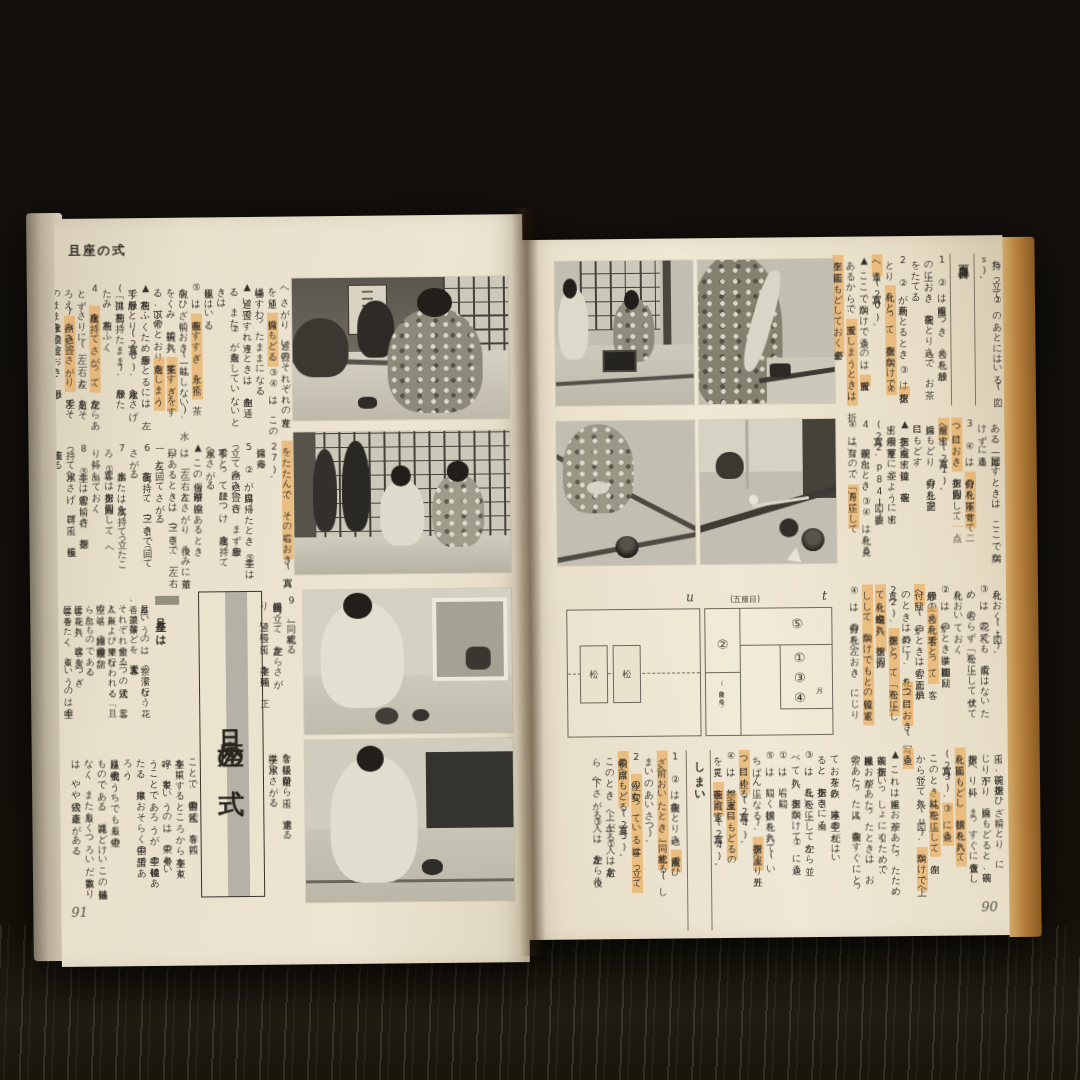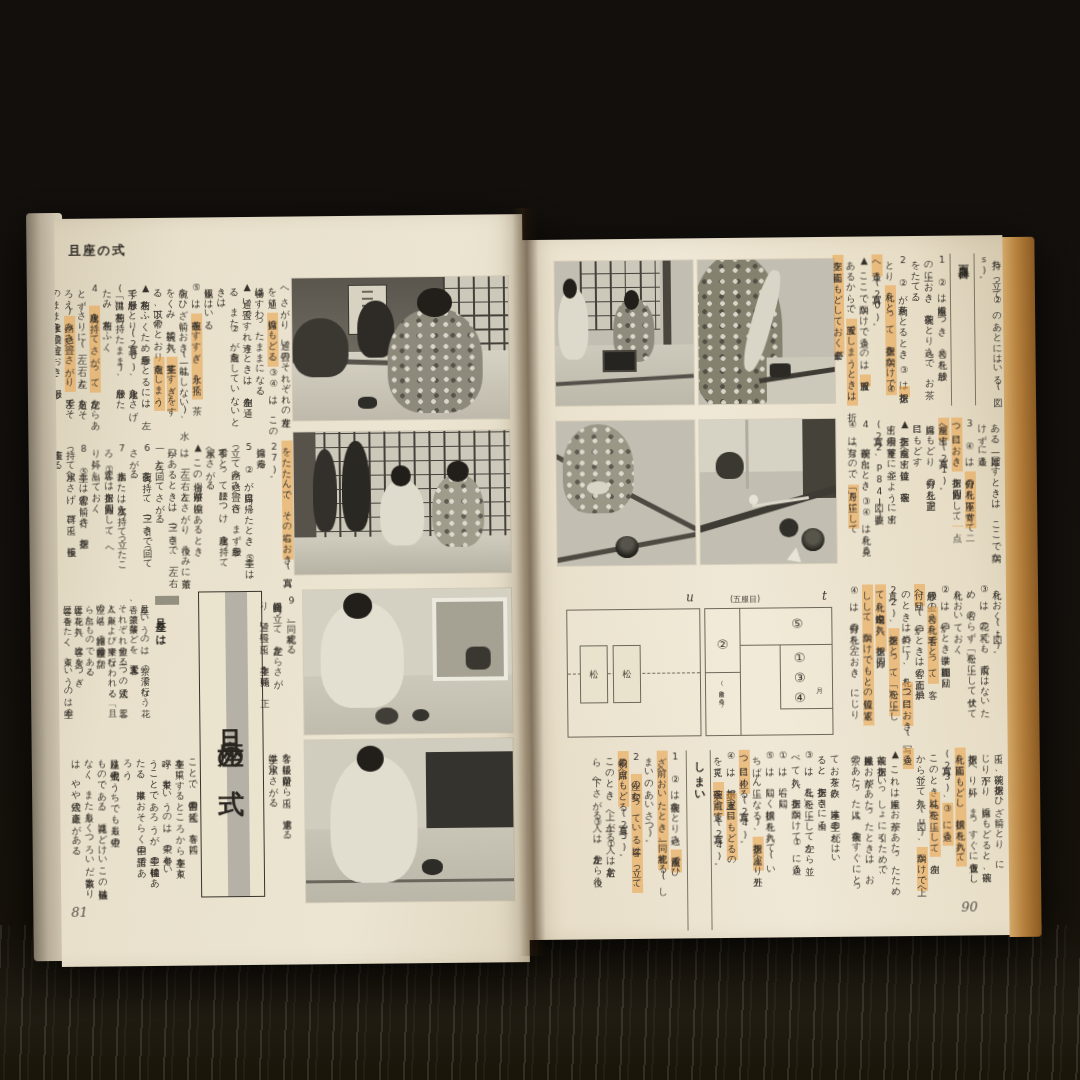--- a/index.html
+++ b/index.html
@@ -49,21 +49,21 @@
   .vheading{position:absolute;writing-mode:vertical-rl;text-orientation:upright;font-weight:700;
         font-size:11px;letter-spacing:2px;padding:3px 4px;color:#2b2722;box-sizing:border-box;
         border-left:1px solid #7a7462;border-right:1px solid #7a7462;}
   .vh-r1{left:427px;top:18px;height:152px;}
   .sh-head{left:158px;top:512px;height:180px;}
   .runhead{position:absolute;left:14px;top:24px;font-weight:700;font-size:12.5px;
         letter-spacing:2px;color:#2e2a24;}
   .pageno{position:absolute;font-family:"DejaVu Serif",serif;font-style:italic;
         font-size:13px;color:#57524a;}
   .pn-l{left:10px;top:686px;}
-  .pn-r{left:432px;top:664px;}
+  .pn-r{left:452px;top:664px;}
   .sec-head{position:absolute;left:96px;top:378px;width:30px;}
   .sec-head .sq{display:block;width:24px;height:9px;background:#94907f;margin:0 0 5px 1px;}
   .sec-head-text{writing-mode:vertical-rl;text-orientation:upright;font-weight:700;
         font-size:10.5px;letter-spacing:2px;color:#2b2722;}
   .titlebox{position:absolute;left:140px;top:374px;width:64px;height:306px;box-sizing:border-box;
         border:1.5px solid #37332c;background:#eae3ce;display:flex;align-items:center;justify-content:center;}
   .titlebox::before{content:"";position:absolute;left:42%;top:0;width:36%;height:100%;background:#b5b1a6;}
   .titlebox span{position:relative;writing-mode:vertical-rl;text-orientation:upright;
         font-family:"DejaVu Serif",serif;font-weight:600;font-size:26px;letter-spacing:10px;color:#29251f;}
   
@@ -246,21 +246,21 @@
       <div class="sh" style="left:0;top:0;width:100%;height:55%;background:#d0ccbe;"></div>
       <div class="sh" style="right:0;top:8%;width:42%;height:50%;background:#35332d;"></div>
       <div class="sh" style="left:0;bottom:0;width:100%;height:45%;background:linear-gradient(#c8c4b6,#bab6a8);"></div>
       <div class="sh" style="left:0;bottom:12%;width:100%;height:3px;background:#6a665c;"></div>
       <div class="sh fig" style="left:12%;top:10%;width:42%;height:78%;background:#e1ddcf;"></div>
       <div class="sh hair" style="left:25%;top:4%;width:13%;height:16%;"></div>
       <div class="sh" style="left:56%;bottom:16%;width:10%;height:10%;background:#2e2c27;border-radius:45%;"></div>
 
     </div>
 
-    <div class="pageno pn-l">81</div>
+    <div class="pageno pn-l">91</div>
   </div>
 
   <div class="page page-right">
     <div class="intro-col">持ち、立って②のあとにはいる(図s)。</div>
     <div class="vheading vh-r1">五服目</div>
     <div class="band b-r1">
         <div class="tcol">1 ②は点前座につき、替え札を服紗</div>
         <div class="tcol">の上におき、茶碗をとり込んで、お茶</div>
         <div class="tcol">をたてる。</div>
         <div class="tcol"><span>2 ②が茶杓をとるとき、③は</span><span class="hl">折据を</span></div>

